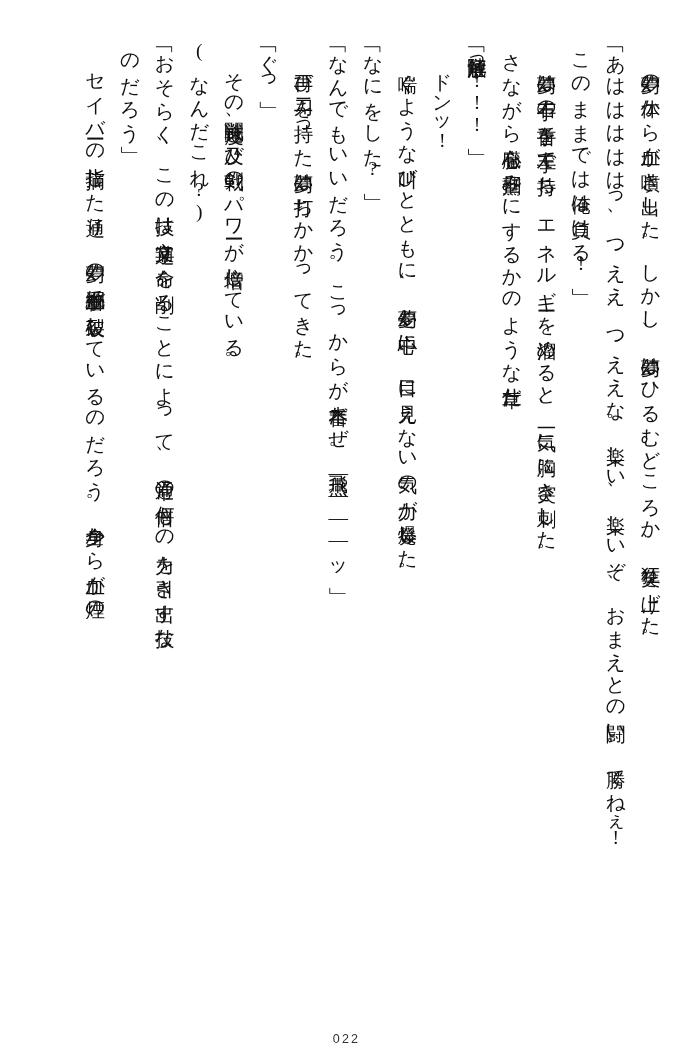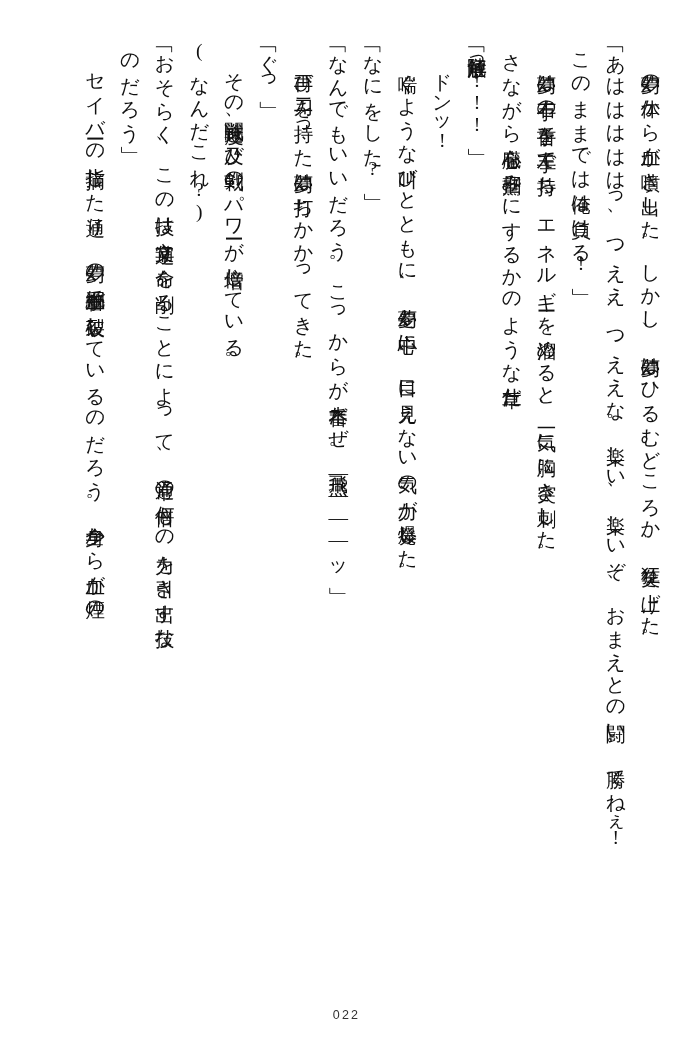--- a/index.html
+++ b/index.html
@@ -50,21 +50,21 @@
     word-break: break-all;
     font-weight: 400;
   }
   .para.indent {
     padding-top: 19px;
   }
   #page-number {
     position: absolute;
     left: 0;
     right: 0;
-    bottom: 28px;
+    bottom: 4px;
     text-align: center;
     font-size: 12.5px;
     letter-spacing: 0.18em;
     color: #333333;
     font-family: "Liberation Sans", sans-serif;
   }
 </style>
 </head>
 <body>
 

